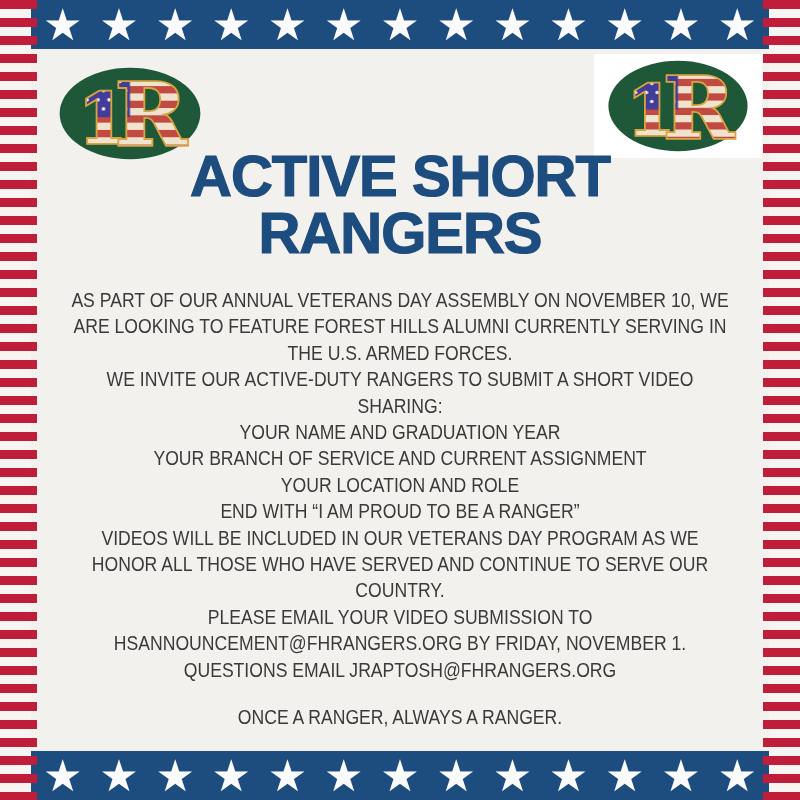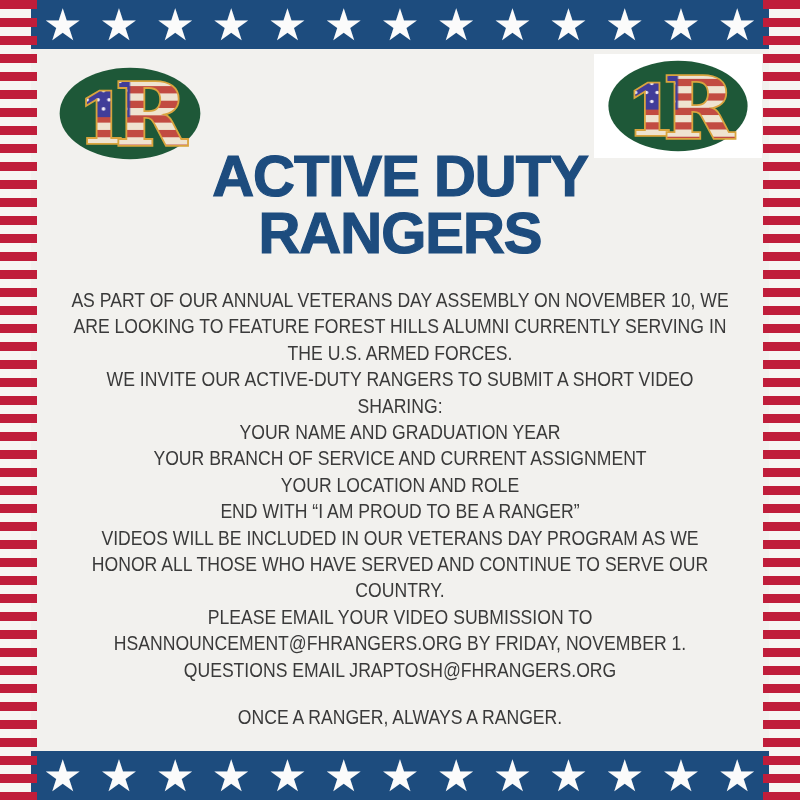--- a/index.html
+++ b/index.html
@@ -156,21 +156,21 @@
         </pattern>
       </defs>
       <ellipse cx="80" cy="52" rx="77" ry="50" fill="#1e5838"></ellipse>
       <g font-family="'DejaVu Serif',serif" font-weight="bold" fill="url(#flagR)" stroke="#d9a43e" paint-order="stroke" text-anchor="middle">
         <text x="50" y="84" font-size="76" stroke-width="4">1</text>
         <text x="103" y="87" font-size="94" stroke-width="4">R</text>
       </g>
     </svg>
   </div>
 
-  <h1 class="title">ACTIVE DUTY RANGERS</h1>
+  <h1 class="title">ACTIVE SHORT RANGERS</h1>
 
   <div class="body-text">
     <div>AS PART OF OUR ANNUAL VETERANS DAY ASSEMBLY ON NOVEMBER 10, WE</div>
     <div>ARE LOOKING TO FEATURE FOREST HILLS ALUMNI CURRENTLY SERVING IN</div>
     <div>THE U.S. ARMED FORCES.</div>
     <div>WE INVITE OUR ACTIVE-DUTY RANGERS TO SUBMIT A SHORT VIDEO</div>
     <div>SHARING:</div>
     <div>YOUR NAME AND GRADUATION YEAR</div>
     <div>YOUR BRANCH OF SERVICE AND CURRENT ASSIGNMENT</div>
     <div>YOUR LOCATION AND ROLE</div>

